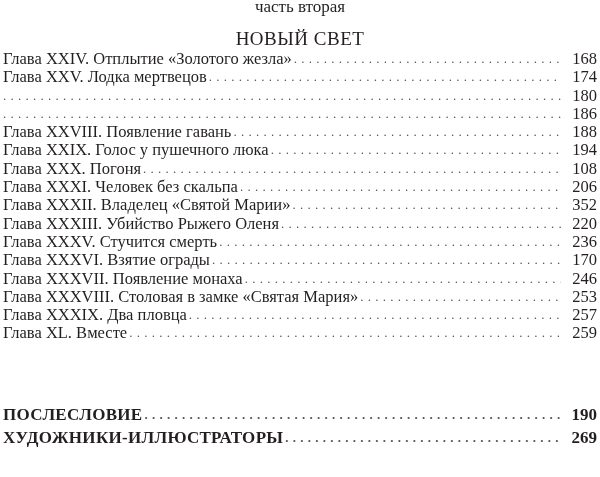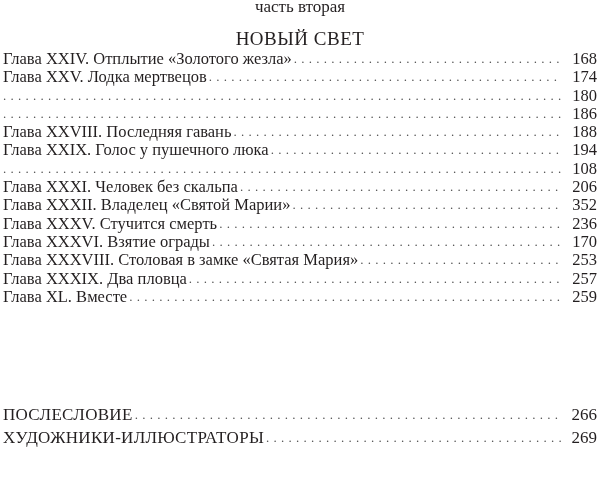--- a/index.html
+++ b/index.html
@@ -30,21 +30,21 @@
   }
   .row .leader::before {
     content: ". . . . . . . . . . . . . . . . . . . . . . . . . . . . . . . . . . . . . . . . . . . . . . . . . . . . . . . . . . . . . . . . . . . . . . . . . . . . . . . . . . . . . . . . . . . . . . . . . . . . . . . . . . . . . . . . . . . . . . . . . . . . . . . . . . . . . . . . . . . . . . . . . . . . .";
     letter-spacing: 0;
     word-spacing: 1px;
   }
   .row .page { flex: 0 0 auto; padding-left: 2px; margin-left: 9px; }
   .back {
     position: absolute; left: 3px; top: 403px; width: 594px;
   }
-  .back .row { height: 23px; line-height: 23px; font-size: 17px; }
+  .back .row { height: 23px; line-height: 23px; font-size: 17px; font-weight: bold; }
   .back .row .title { letter-spacing: 0.3px; }
 </style>
 </head>
 <body>
 
 <div class="part-label">часть вторая</div>
 <div class="part-title">НОВЫЙ СВЕТ</div>
 
 <div class="toc">
   <div class="row">
@@ -59,52 +59,63 @@
     </div>
   <div class="row">
       <span class="leader"></span>
       <span class="page">180</span>
     </div>
   <div class="row">
       <span class="leader"></span>
       <span class="page">186</span>
     </div>
   <div class="row">
-      <span class="title">Глава XXVIII. Последняя гавань</span>
+      <span class="title">Глава XXVIII. Появление гавань</span>
       <span class="leader"></span>
       <span class="page">188</span>
     </div>
   <div class="row">
       <span class="title">Глава XXIX. Голос у пушечного люка</span>
       <span class="leader"></span>
       <span class="page">194</span>
     </div>
   <div class="row">
+      <span class="title">Глава XXX. Погоня</span>
       <span class="leader"></span>
       <span class="page">108</span>
     </div>
   <div class="row">
       <span class="title">Глава XXXI. Человек без скальпа</span>
       <span class="leader"></span>
       <span class="page">206</span>
     </div>
   <div class="row">
       <span class="title">Глава XXXII. Владелец «Святой Марии»</span>
       <span class="leader"></span>
       <span class="page">352</span>
     </div>
   <div class="row">
+      <span class="title">Глава XXXIII. Убийство Рыжего Оленя</span>
+      <span class="leader"></span>
+      <span class="page">220</span>
+    </div>
+  <div class="row">
       <span class="title">Глава XXXV. Стучится смерть</span>
       <span class="leader"></span>
       <span class="page">236</span>
     </div>
   <div class="row">
       <span class="title">Глава XXXVI. Взятие ограды</span>
       <span class="leader"></span>
       <span class="page">170</span>
+    </div>
+  <div class="row">
+      <span class="title">Глава XXXVII. Появление монаха</span>
+      <span class="leader"></span>
+      <span class="page">246</span>
     </div>
   <div class="row">
       <span class="title">Глава XXXVIII. Столовая в замке «Святая Мария»</span>
       <span class="leader"></span>
       <span class="page">253</span>
     </div>
   <div class="row">
       <span class="title">Глава XXXIX. Два пловца</span>
       <span class="leader"></span>
       <span class="page">257</span>
@@ -113,20 +124,20 @@
       <span class="title">Глава XL. Вместе</span>
       <span class="leader"></span>
       <span class="page">259</span>
     </div>
 </div>
 
 <div class="back">
   <div class="row">
       <span class="title">ПОСЛЕСЛОВИЕ</span>
       <span class="leader"></span>
-      <span class="page">266</span>
+      <span class="page">190</span>
     </div>
   <div class="row">
       <span class="title">ХУДОЖНИКИ-ИЛЛЮСТРАТОРЫ</span>
       <span class="leader"></span>
       <span class="page">269</span>
     </div>
 </div>
 
 </body></html>

